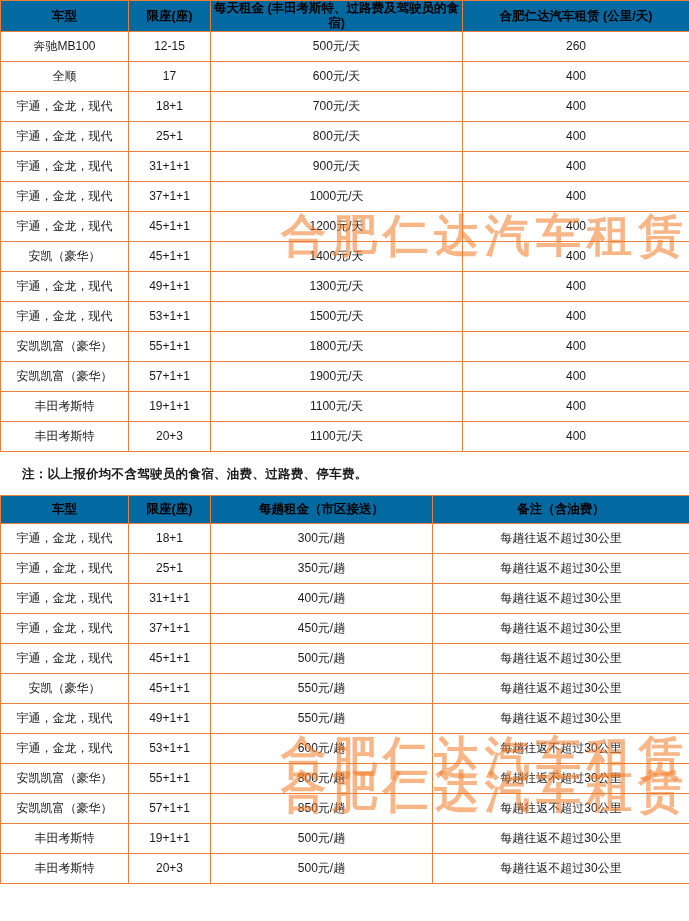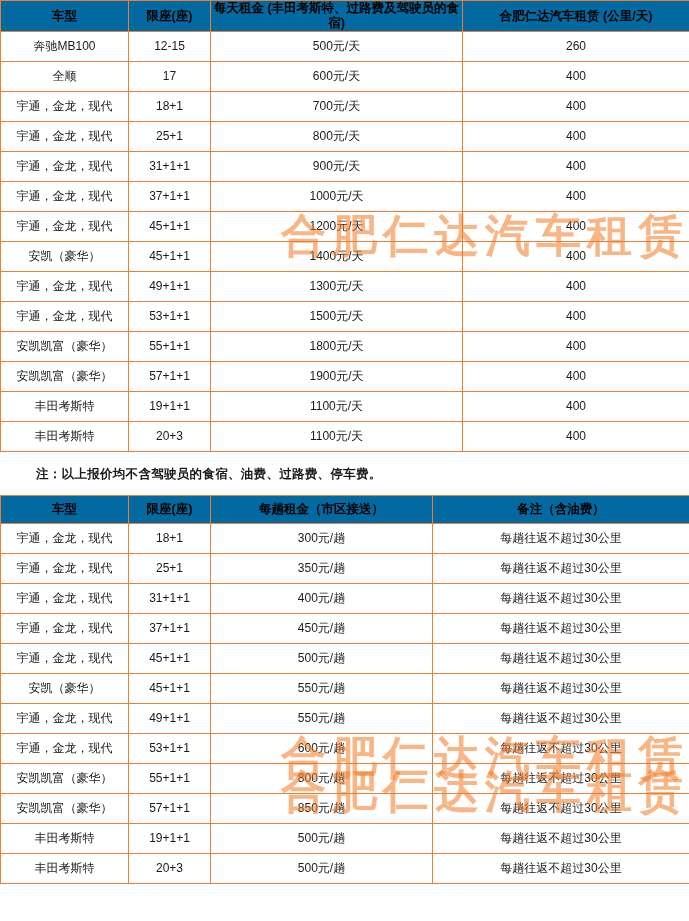--- a/index.html
+++ b/index.html
@@ -50,21 +50,21 @@
   .t1 col.c2 { width: 82px; }
   .t1 col.c3 { width: 252px; }
   .t1 col.c4 { width: 227px; }
   
   .t2 col.c1 { width: 128px; }
   .t2 col.c2 { width: 82px; }
   .t2 col.c3 { width: 222px; }
   .t2 col.c4 { width: 257px; }
 
   .note {
-    padding: 14px 0 12px 36px;
+    padding: 14px 0 12px 22px;
     font-size: 12.5px;
     color: #1a1a1a;
     font-weight: bold;
     letter-spacing: 0.3px;
   }
   .watermark {
     position: absolute;
     left: 0;
     width: 689px;
     text-align: right;

